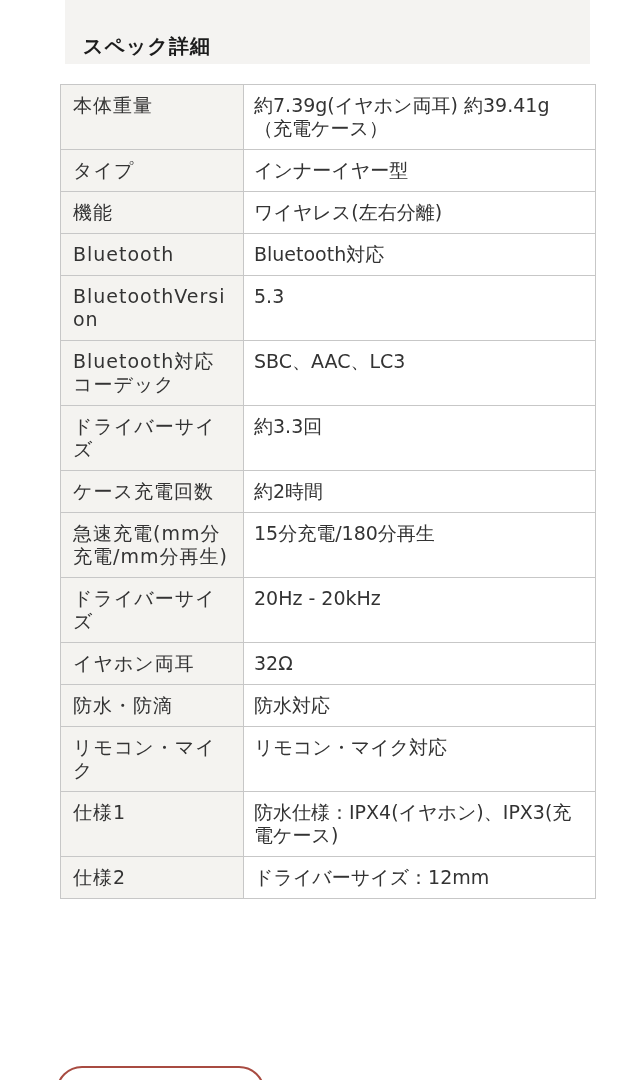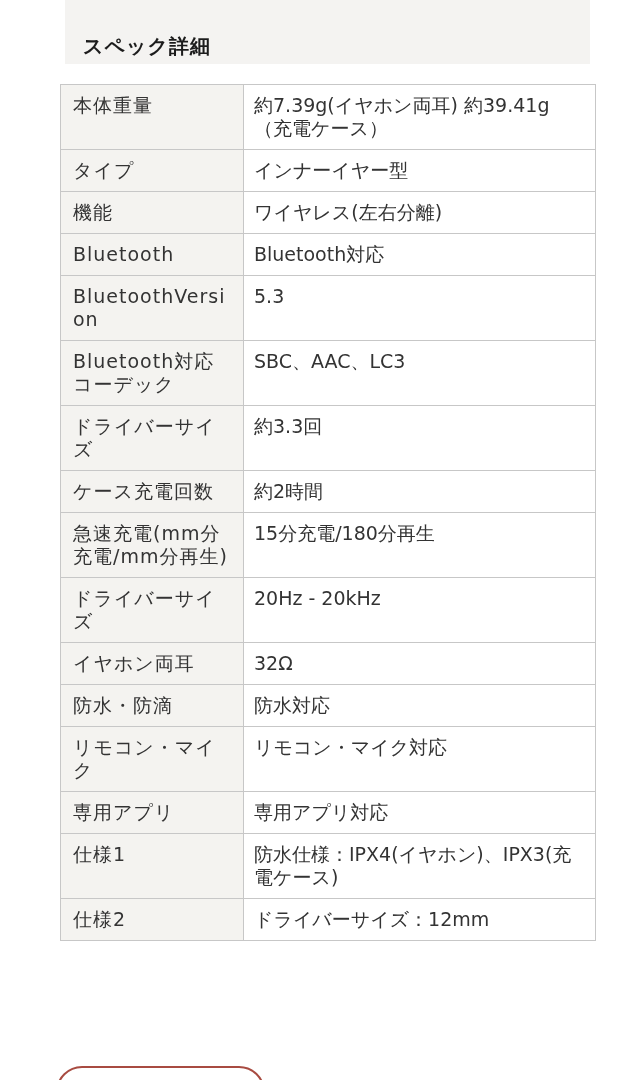--- a/index.html
+++ b/index.html
@@ -135,24 +135,20 @@
         </tr>
         <tr>
           <th>防水・防滴</th>
           <td>防水対応</td>
         </tr>
         <tr>
           <th>リモコン・マイク</th>
           <td>リモコン・マイク対応</td>
         </tr>
         <tr>
-          <th>専用アプリ</th>
-          <td>専用アプリ対応</td>
-        </tr>
-        <tr>
           <th>仕様1</th>
           <td>防水仕様：IPX4(イヤホン)、IPX3(充電ケース)</td>
         </tr>
         <tr>
           <th>仕様2</th>
           <td>ドライバーサイズ：12mm</td>
         </tr>
       </tbody>
   </table>
 

